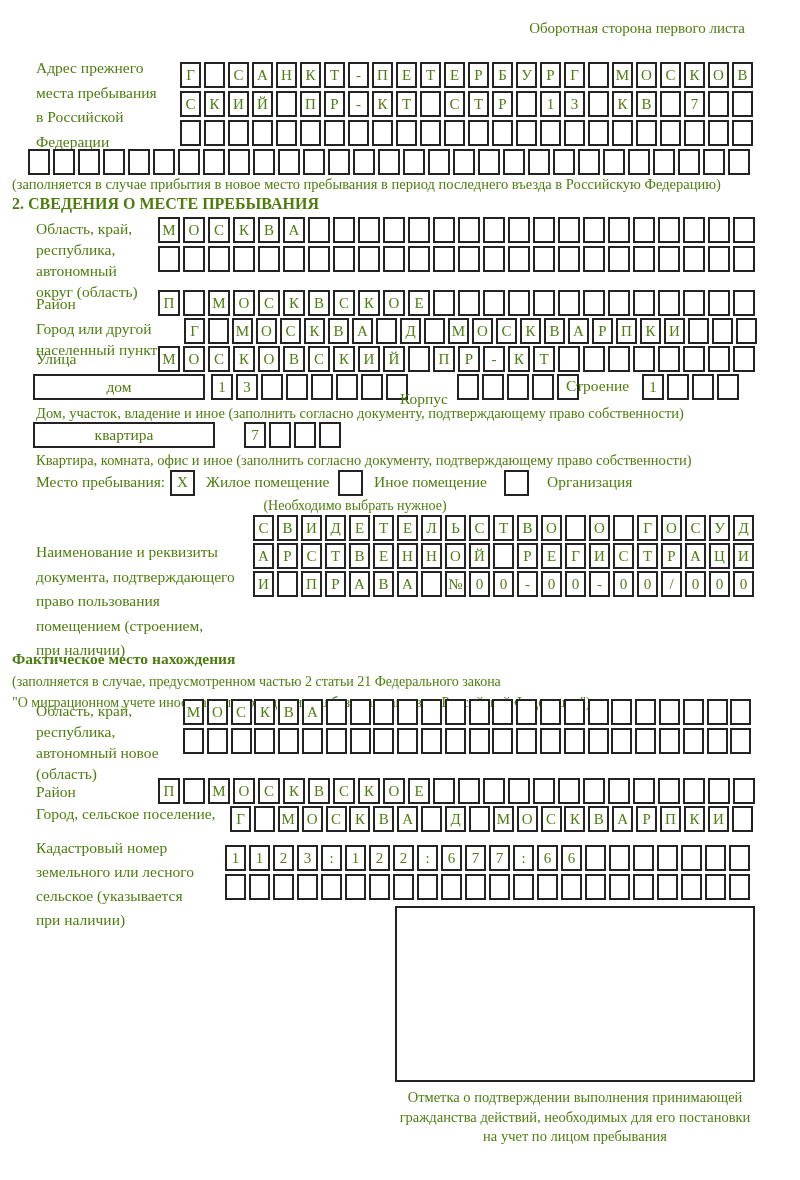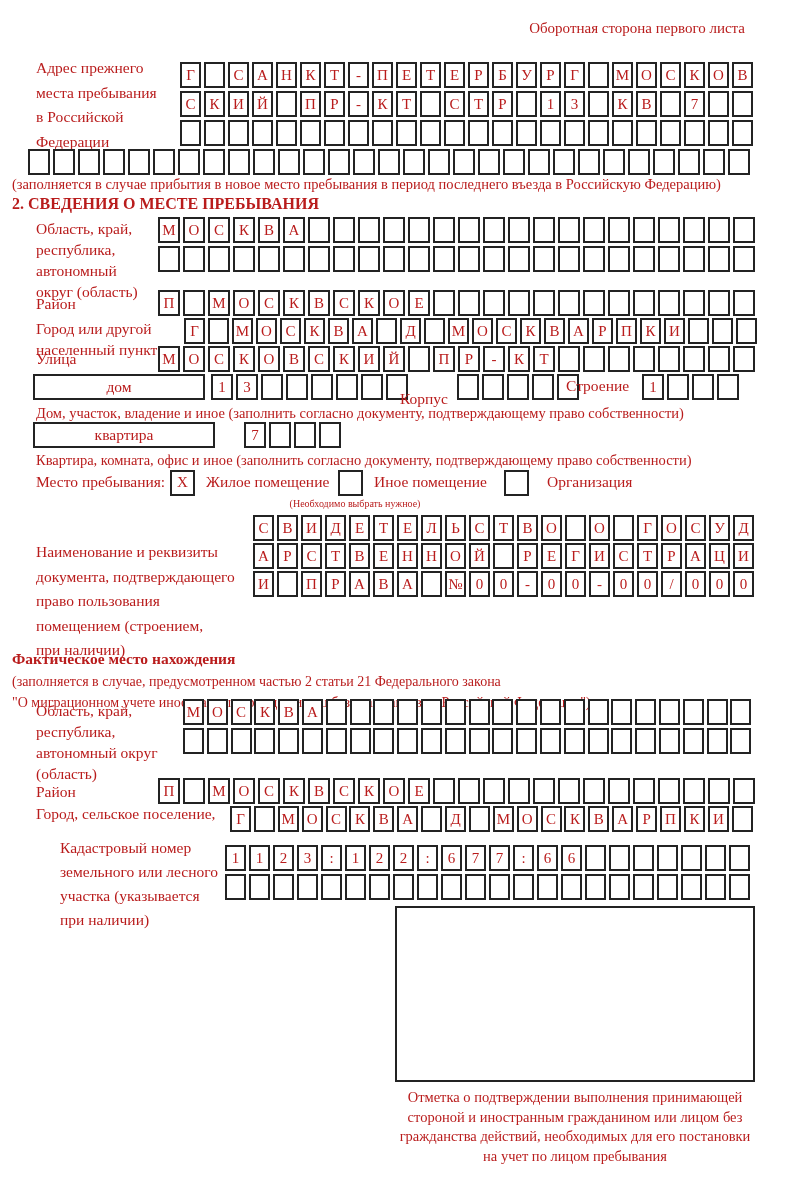--- a/index.html
+++ b/index.html
@@ -1,18 +1,18 @@
 <!DOCTYPE html>
 <html><head>
 <meta charset="utf-8">
 <style>
   html,body { margin:0; padding:0; background:#e8e8e8; }
   .page {
     position:relative; width:800px; height:1180px; margin:0 auto;
-    background:#ffffff; color:#b91c1c;
+    background:#ffffff; color:#4d7c0f;
     font-family:"Liberation Serif","DejaVu Serif",serif;
     overflow:hidden;
   }
   .row { position:absolute; display:flex; gap:var(--gap,3px); }
   .cell {
     flex:0 0 auto; width:var(--cw,22px); height:26px;
     border:2px solid #232323; box-sizing:border-box; background:#fff;
     display:flex; align-items:center; justify-content:center;
     font-size:15px; line-height:1;
   }
@@ -342,21 +342,21 @@
     </div>
   <div class="note" style="left:36px; top:452px;text-align:right;">Квартира, комната, офис и иное (заполнить согласно документу, подтверждающему право собственности)</div>
 
   <div class="txt" style="left:36px; top:473px;">Место пребывания:</div>
   <div class="box" style="left:170px; top:470px;">X</div>
   <div class="txt" style="left:206px; top:473px;">Жилое помещение</div>
   <div class="box" style="left:338px; top:470px;"></div>
   <div class="txt" style="left:374px; top:473px;">Иное помещение</div>
   <div class="box" style="left:504px; top:470px;"></div>
   <div class="txt" style="left:547px; top:473px;">Организация</div>
-  <div class="note" style="left:190px; top:498px; width:330px; text-align:center; font-size:10px;">(Необходимо выбрать нужное)</div>
+  <div class="note" style="left:190px; top:498px; width:330px; text-align:center; font-size:14px;">(Необходимо выбрать нужное)</div>
 
   <div class="lbl lbl-wide" style="left:36px; top:514px; width:230px;margin-top:26px;">
     <div>Наименование и реквизиты</div>
     <div>документа, подтверждающего</div>
     <div>право пользования</div>
     <div>помещением (строением,</div>
     <div>при наличии)</div>
   </div>
   <div class="row" style="left:253px; top:515px; --cw:21px;">
       <span class="cell">С</span>
@@ -428,21 +428,21 @@
       <span class="cell">0</span>
     </div>
 
   <div class="title center" style="top:650px; font-size:15.5px;">Фактическое место нахождения</div>
   <div class="note center" style="top:674px; font-size:14px;">(заполняется в случае, предусмотренном частью 2 статьи 21 Федерального закона</div>
   <div class="note center" style="top:695px; font-size:14px;">"О миграционном учете иностранных граждан и лиц без гражданства в Российской Федерации")</div>
 
   <div class="lbl" style="left:36px; top:700px; width:160px;">
     <div>Область, край,</div>
     <div>республика,</div>
-    <div>автономный округ</div>
+    <div>автономный новое</div>
     <div>(область)</div>
   </div>
   <div class="row" style="left:183px; top:699px; --cw:21px; --gap:2.8px;">
       <span class="cell">М</span>
       <span class="cell">О</span>
       <span class="cell">С</span>
       <span class="cell">К</span>
       <span class="cell">В</span>
       <span class="cell">А</span>
       <span class="cell"></span>
@@ -540,24 +540,24 @@
       <span class="cell">К</span>
       <span class="cell">В</span>
       <span class="cell">А</span>
       <span class="cell">Р</span>
       <span class="cell">П</span>
       <span class="cell">К</span>
       <span class="cell">И</span>
       <span class="cell"></span>
     </div>
 
-  <div class="lbl lbl-wide" style="left:36px; top:836px; width:190px; line-height:24px;margin-left:24px;">
+  <div class="lbl lbl-wide" style="left:36px; top:836px; width:190px; line-height:24px;">
     <div>Кадастровый номер</div>
     <div>земельного или лесного</div>
-    <div>участка (указывается</div>
+    <div>сельское (указывается</div>
     <div>при наличии)</div>
   </div>
   <div class="row" style="left:225px; top:845px; --cw:21px;">
       <span class="cell">1</span>
       <span class="cell">1</span>
       <span class="cell">2</span>
       <span class="cell">3</span>
       <span class="cell">:</span>
       <span class="cell">1</span>
       <span class="cell">2</span>
@@ -598,18 +598,17 @@
       <span class="cell"></span>
       <span class="cell"></span>
       <span class="cell"></span>
       <span class="cell"></span>
       <span class="cell"></span>
     </div>
 
   <div class="stamp" style="left:395px; top:906px; width:360px; height:176px;"></div>
   <div class="snote" style="left:380px; top:1088px; width:390px;">
     <div>Отметка о подтверждении выполнения принимающей</div>
-    <div>стороной и иностранным гражданином или лицом без</div>
     <div>гражданства действий, необходимых для его постановки</div>
     <div>на учет по лицом пребывания</div>
   </div>
 
 </div>
 
 </body></html>

